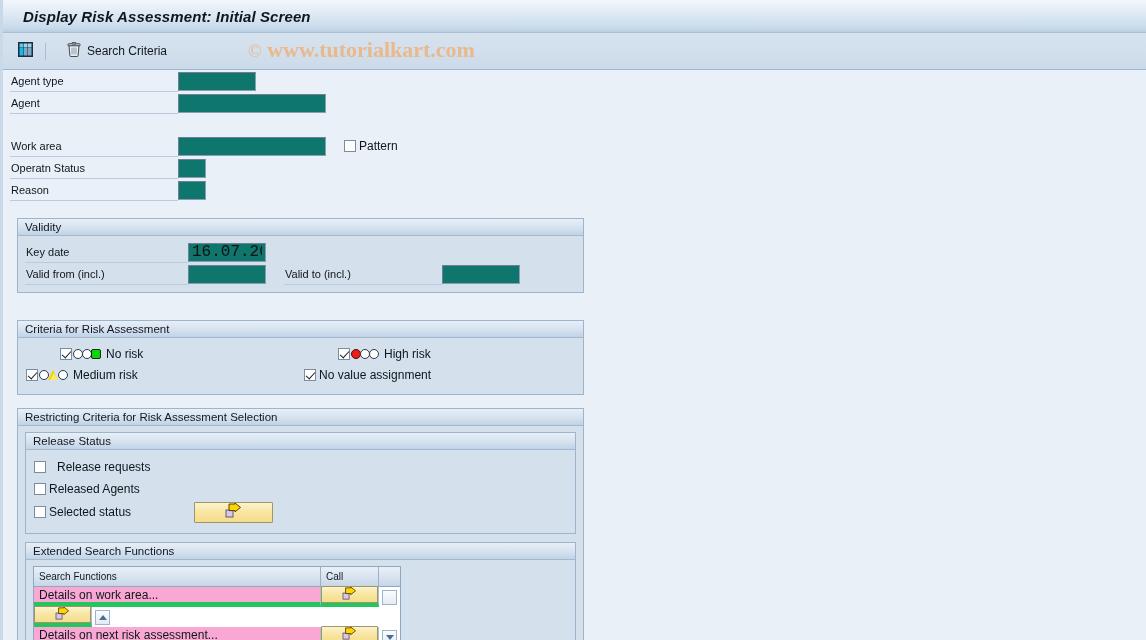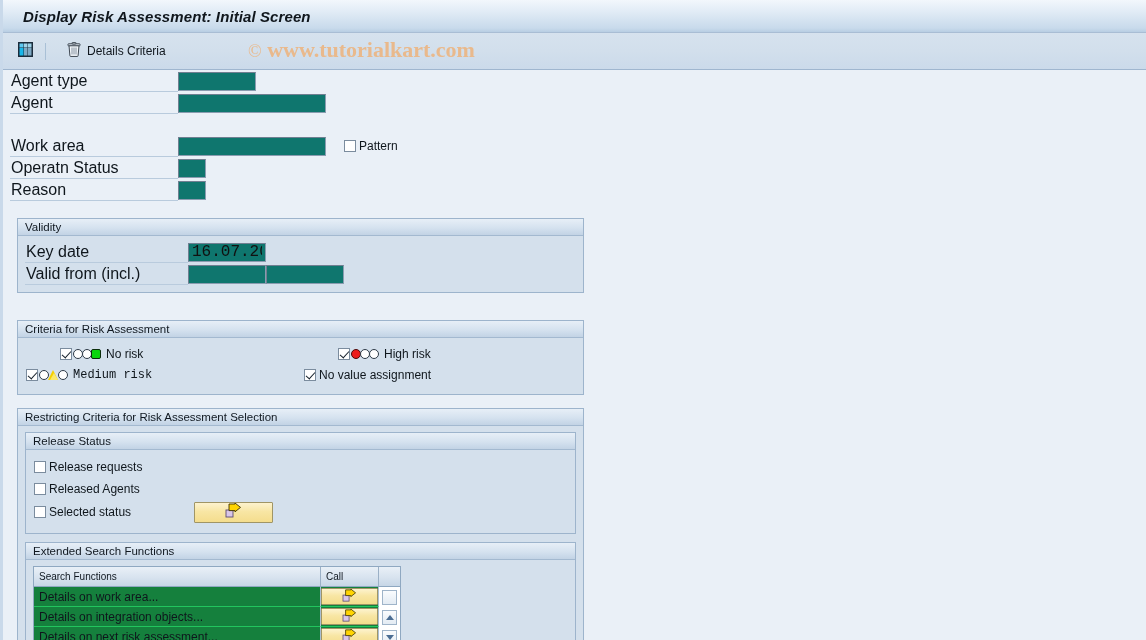--- a/index.html
+++ b/index.html
@@ -106,21 +106,21 @@
   .frow {
     display: flex;
     align-items: center;
     height: 22px;
     margin-left: 7px;
   }
   .flabel {
     width: 168px;
     box-sizing: border-box;
     padding-left: 1px;
-    font-size: 16px;
+    font-size: 11px;
     color: #0f161c;
     border-bottom: 1px solid #b9cbdd;
     height: 21px;
     line-height: 20px;
   }
 
   .finput {
     box-sizing: border-box;
     height: 19px;
     background: #0f766e;
@@ -296,23 +296,23 @@
     background: linear-gradient(to bottom, #e9f0f7 0%, #d8e3ef 55%, #c7d6e6 100%);
     font-size: 10px;
     color: #101820;
     border-right: 1px solid #9bb0c6;
     border-bottom: 1px solid #8fa8c1;
     display: flex;
     align-items: center;
     padding-left: 5px;
   }
   .tbl-body .cell {
-    background: #15803d;
+    background: #f9a8d4;
     border-right: 1px solid #aabfd3;
-    border-bottom: 1px solid #22c55e;
+    border-bottom: 5px solid #22c55e;
     display: flex;
     align-items: center;
     padding-left: 5px;
     font-size: 12px;
     color: #0f161c;
   }
   .cell.c-name { width: 287px; box-sizing: border-box; }
   .cell.c-call { width: 58px; box-sizing: border-box; justify-content: center; padding-left: 0; }
   .cell.c-scroll { width: 21px; box-sizing: border-box; padding-left: 0; border-right: none; justify-content: center; }
 
@@ -382,21 +382,21 @@
 
     <div class="tb-btn">
       <span>
         <svg width="14" height="15" viewBox="0 0 14 15">
           <path d="M2 3.5 h10 l-0.9 10.2 a0.8 0.8 0 0 1 -0.8 0.75 h-6.6 a0.8 0.8 0 0 1 -0.8 -0.75 z" fill="#f2f6fa" stroke="#2b3440" stroke-width="0.9"></path>
           <rect x="1" y="1.8" width="12" height="2" rx="0.5" fill="#dde6ef" stroke="#2b3440" stroke-width="0.9"></rect>
           <rect x="5.2" y="0.4" width="3.6" height="1.6" rx="0.4" fill="#dde6ef" stroke="#2b3440" stroke-width="0.9"></rect>
           <path d="M5 5.5 v7 M7 5.5 v7 M9 5.5 v7" stroke="#6a7888" stroke-width="0.8"></path>
         </svg>
       </span>
-      <span class="tb-label">Details Criteria</span>
+      <span class="tb-label">Search Criteria</span>
     </div>
   </div>
 
   <div class="watermark">
     <span class="c">©</span>
     <span>www.tutorialkart.com</span>
   </div>
 
   <div class="form-area">
 
@@ -437,20 +437,21 @@
     <div class="group-body">
 
       <div class="frow" style="margin-left:7px;">
         <div class="flabel" style="width:163px;">Key date</div>
         <input class="finput w-med" type="text" value="16.07.2018" style="">
       </div>
 
       <div class="frow" style="margin-left:7px;">
         <div class="flabel" style="width:163px;">Valid from (incl.)</div>
         <input class="finput w-med" type="text" value="" style="">
+        <div class="flabel" style="width:158px; margin-left:18px;">Valid to (incl.)</div>
         <input class="finput w-med" type="text" value="" style="">
       </div>
     </div>
   </div>
 
   <div class="group" style="position:absolute; left:7px; top:320px; width:567px;">
     <div class="group-hdr">Criteria for Risk Assessment</div>
     <div class="group-body" style="padding-bottom:9px;">
 
       <div class="crit-row">
@@ -475,39 +476,39 @@
       </div>
 
       <div class="crit-row">
         <div class="crit-col" style="width:278px;">
           <span class="chk checked"></span>
           <span class="tl">
             <span class="lamp"></span>
               <span class="lamp tri"></span>
               <span class="lamp"></span>
           </span>
-          <span class="chk-label" style="margin-left:6px;font-family:Liberation Mono, monospace;">Medium risk</span>
+          <span class="chk-label" style="margin-left:6px;">Medium risk</span>
         </div>
         <div class="crit-col">
           <span class="chk checked"></span>
           <span class="chk-label">No value assignment</span>
         </div>
       </div>
     </div>
   </div>
 
   <div class="group" style="position:absolute; left:7px; top:408px; width:567px; height:240px; overflow:hidden;">
     <div class="group-hdr">Restricting Criteria for Risk Assessment Selection</div>
     <div class="group-body" style="padding:6px 0 0 0;">
 
       <div class="group" style="width:551px; margin-left:7px;">
         <div class="group-hdr">Release Status</div>
         <div class="group-body" style="padding:6px 0 9px 0;">
 
-          <div class="crit-row" style="height:22px;">
+          <div class="crit-row" style="height:22px;gap:8px;">
             <span class="chk"></span>
             <span class="chk-label">Release requests</span>
           </div>
 
           <div class="crit-row" style="height:22px;">
             <span class="chk"></span>
             <span class="chk-label">Released Agents</span>
           </div>
 
           <div class="crit-row" style="height:24px;">
@@ -548,21 +549,20 @@
                     </svg>
                   </span>
                 </span>
               </div>
               <div class="cell c-scroll">
                 <span class="sb-box"></span>
               </div>
             </div>
 
             <div class="tbl-row tbl-body">
-              <div class="cell c-name">Details on integration objects...</div>
               <div class="cell c-call">
                 <span class="ybtn">
                   <span>
                     <svg width="15" height="13" viewBox="0 0 17 15">
                       <rect x="1" y="7" width="7" height="7" fill="#d9c6e8" stroke="#5b4a72" stroke-width="0.9"></rect>
                       <path d="M4 1 h6 V0 l5.5 4.4 L10 8.8 V7.6 H4 z" fill="#ffd400" stroke="#3c3200" stroke-width="0.9" stroke-linejoin="round"></path>
                     </svg>
                   </span>
                 </span>
               </div>

